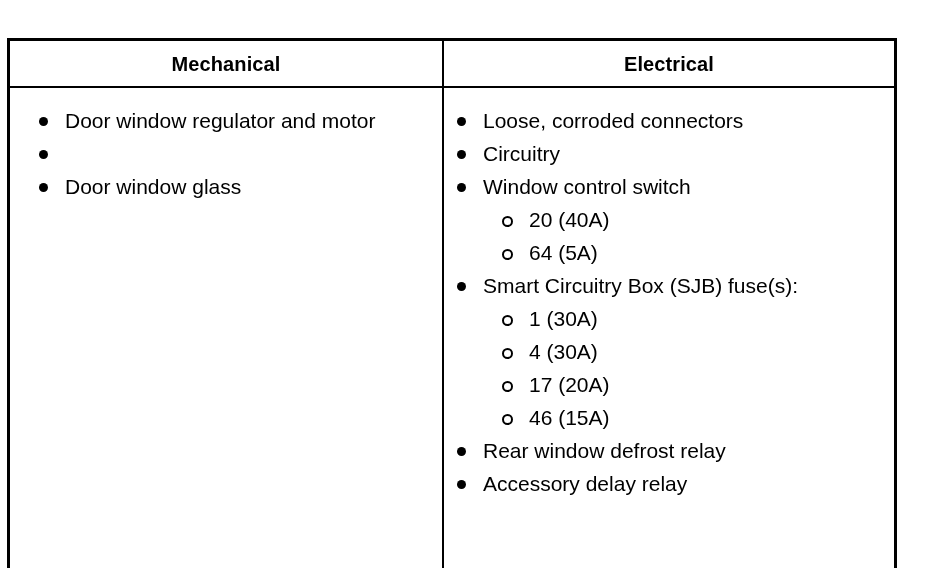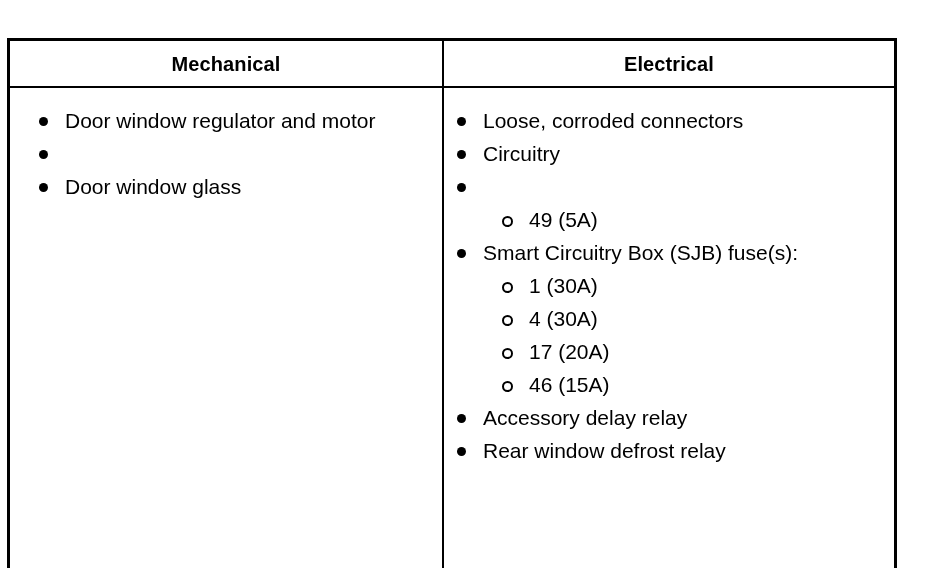--- a/index.html
+++ b/index.html
@@ -151,27 +151,28 @@
         <ul class="item-list">
             <li class="item"><span class="bullet-solid"></span><span class="item-text">Door window regulator and motor</span></li>
             <li class="item"><span class="bullet-solid"></span></li>
             <li class="item"><span class="bullet-solid"></span><span class="item-text">Door window glass</span></li>
           </ul>
       </div>
       <div class="col col-elec">
         <ul class="item-list">
             <li class="item"><span class="bullet-solid"></span><span class="item-text">Loose, corroded connectors</span></li>
             <li class="item"><span class="bullet-solid"></span><span class="item-text">Circuitry</span></li>
-            <li class="item"><span class="bullet-solid"></span></li>
-            <li class="subitem"><span class="bullet-hollow"></span><span class="subitem-text">49 (5A)</span></li>
+            <li class="item"><span class="bullet-solid"></span><span class="item-text">Window control switch</span></li>
+            <li class="subitem"><span class="bullet-hollow"></span><span class="subitem-text">20 (40A)</span></li>
+            <li class="subitem"><span class="bullet-hollow"></span><span class="subitem-text">64 (5A)</span></li>
             <li class="item"><span class="bullet-solid"></span><span class="item-text">Smart Circuitry Box (SJB) fuse(s):</span></li>
             <li class="subitem"><span class="bullet-hollow"></span><span class="subitem-text">1 (30A)</span></li>
             <li class="subitem"><span class="bullet-hollow"></span><span class="subitem-text">4 (30A)</span></li>
             <li class="subitem"><span class="bullet-hollow"></span><span class="subitem-text">17 (20A)</span></li>
             <li class="subitem"><span class="bullet-hollow"></span><span class="subitem-text">46 (15A)</span></li>
+            <li class="item"><span class="bullet-solid"></span><span class="item-text">Rear window defrost relay</span></li>
             <li class="item"><span class="bullet-solid"></span><span class="item-text">Accessory delay relay</span></li>
-            <li class="item"><span class="bullet-solid"></span><span class="item-text">Rear window defrost relay</span></li>
           </ul>
       </div>
     </div>
 
   </div>
 </div>
 
 </body></html>

